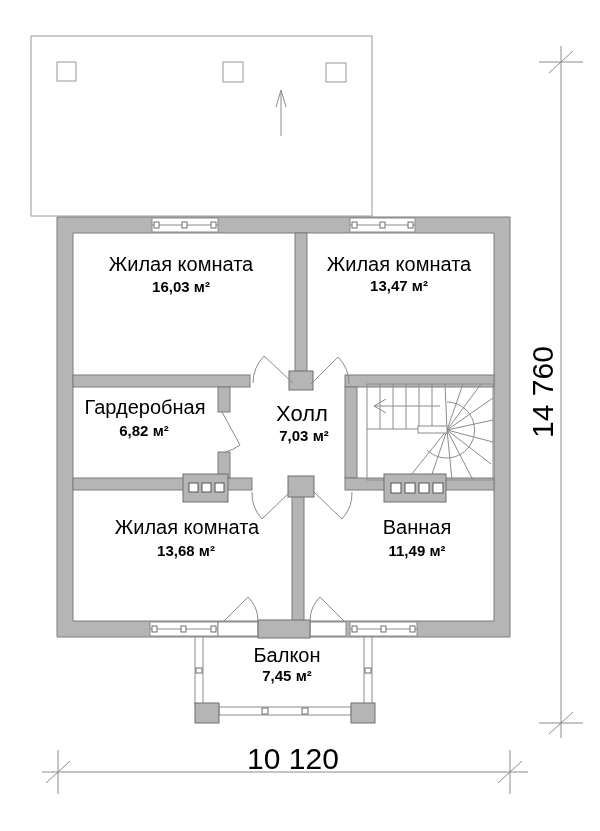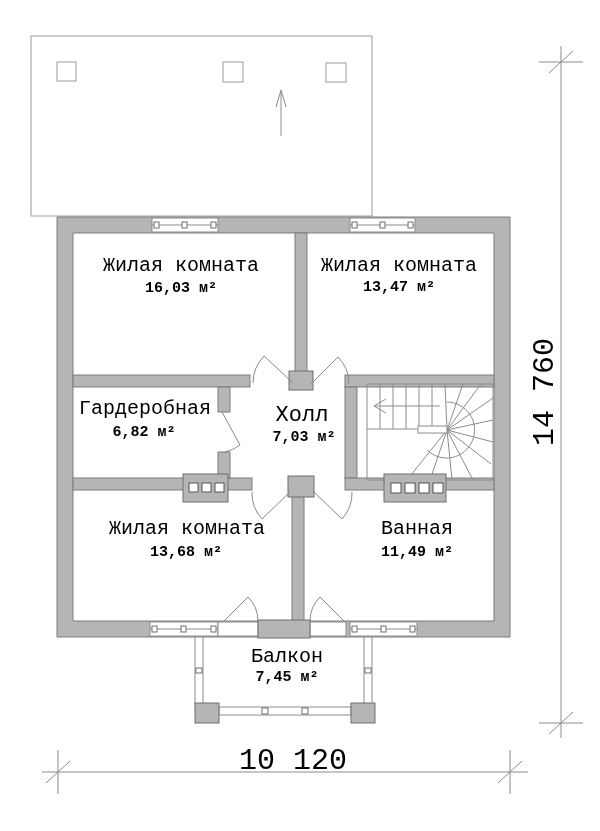--- a/index.html
+++ b/index.html
@@ -1,17 +1,17 @@
 <!DOCTYPE html>
 <html><head>
 <meta charset="utf-8">
 <style>
   html,body{margin:0;padding:0;background:#ffffff;}
   .page{position:relative;width:600px;height:831px;background:#ffffff;overflow:hidden;
-        font-family:Liberation Mono, monospace;}
+        font-family:Liberation Sans, sans-serif;}
   svg{position:absolute;left:0;top:0;}
   .wall{fill:#b5b5b5;stroke:#7d7d7d;stroke-width:1;}
   .post{fill:#b5b5b5;stroke:#6e6e6e;stroke-width:1;}
   .roofline{fill:#ffffff;stroke:#9a9a9a;stroke-width:1;}
   .thin{fill:none;stroke:#8c8c8c;stroke-width:1;}
   .doorline{fill:none;stroke:#8a8a8a;stroke-width:1;}
   .winwhite{fill:#ffffff;stroke:#8c8c8c;stroke-width:1;}
   .mullion{fill:#ffffff;stroke:#6e6e6e;stroke-width:1;}
   .ventbox{fill:#b5b5b5;stroke:#6e6e6e;stroke-width:1;}
   .ventsq{fill:#ffffff;stroke:#555555;stroke-width:1;}

